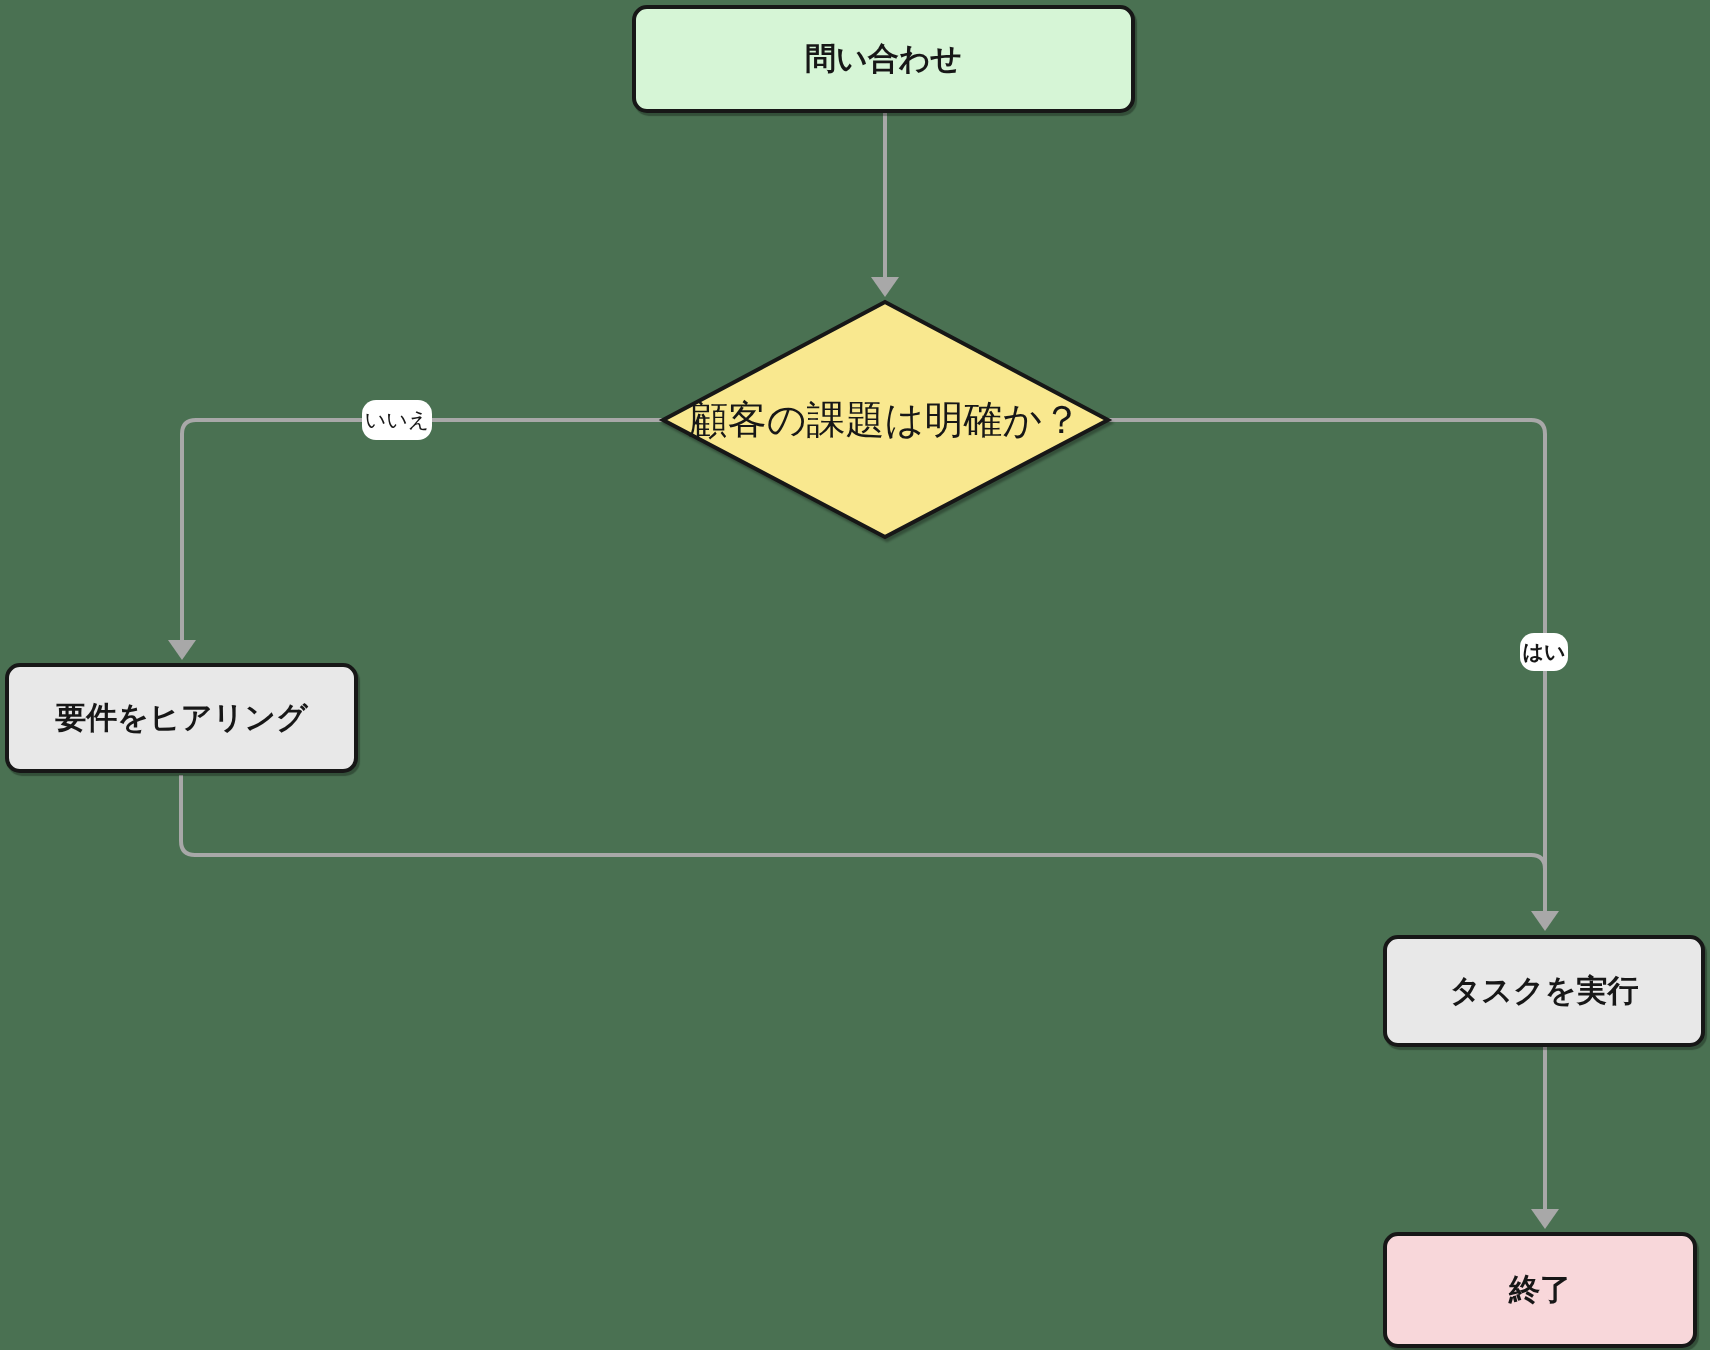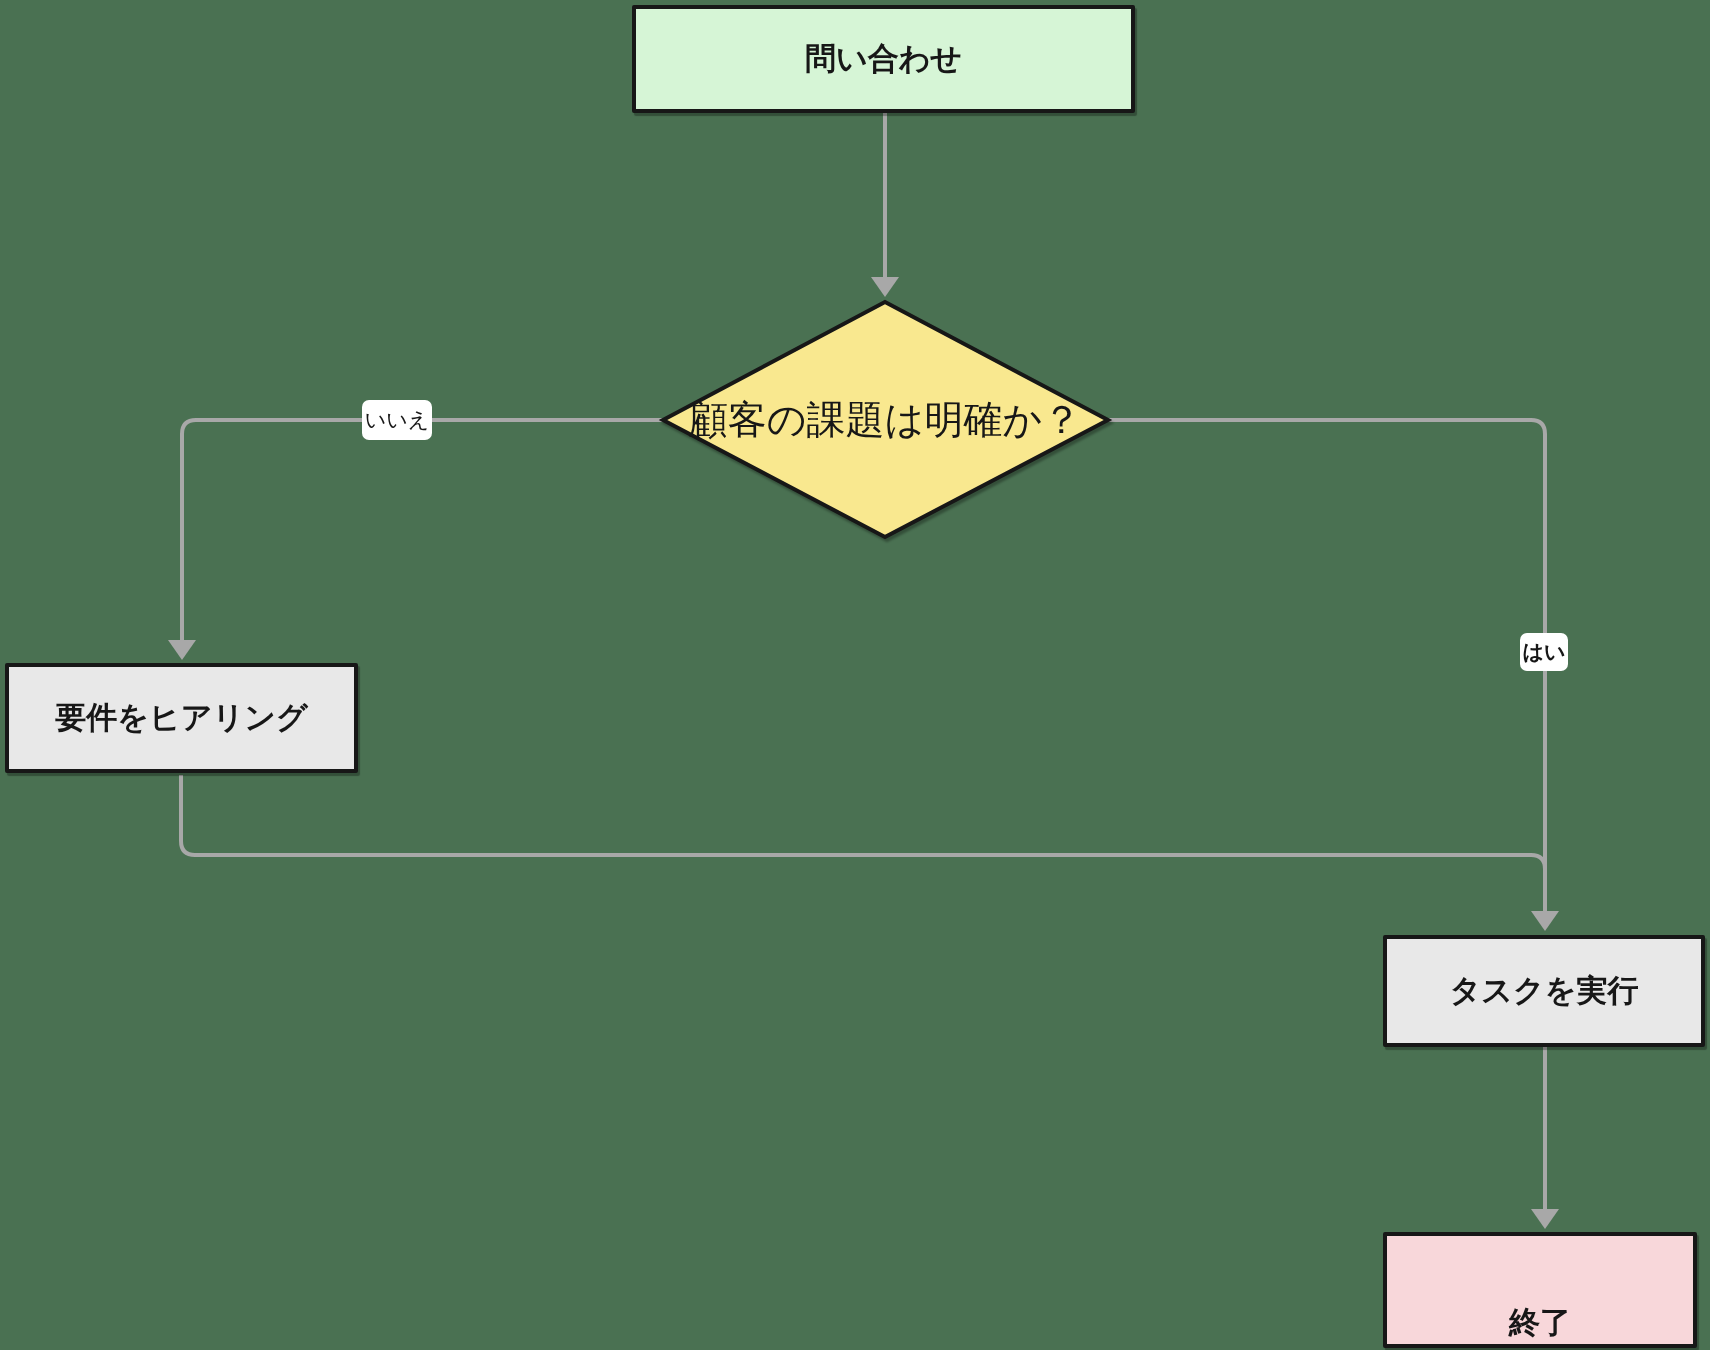--- a/index.html
+++ b/index.html
@@ -42,31 +42,31 @@
     stroke: var(--node-border);
     stroke-width: 4;
     filter: drop-shadow(2px 3px 1px rgba(0,0,0,0.30));
   }
   .node {
     position: absolute;
     display: flex;
     align-items: center;
     justify-content: center;
     border: 4px solid var(--node-border);
-    border-radius: 2px;
+    border-radius: 15px;
     color: var(--text);
     font-size: 31px;
     font-weight: bold;
     text-align: center;
     box-shadow: 2px 3px 1px rgba(0,0,0,0.30);
   }
   .node-inquiry { left: 632px; top: 5px;    width: 503px; height: 108px; background: var(--node-green); }
   .node-hearing { left: 5px;   top: 663px;  width: 353px; height: 110px; background: var(--node-gray); }
   .node-task    { left: 1383px; top: 935px; width: 322px; height: 112px; background: var(--node-gray); }
-  .node-end     { left: 1383px; top: 1232px; width: 314px; height: 116px; background: var(--node-pink); align-items: flex-end; }
+  .node-end     { left: 1383px; top: 1232px; width: 314px; height: 116px; background: var(--node-pink); }
   .diamond-label {
     position: absolute;
     left: 663px; top: 380px;
     width: 444px; height: 80px;
     display: flex;
     align-items: center;
     justify-content: center;
     color: var(--text);
     font-size: 39px;
     font-weight: normal;
@@ -74,21 +74,21 @@
   }
   .edge-label {
     position: absolute;
     display: flex;
     align-items: center;
     justify-content: center;
     background: var(--label-bg);
     color: var(--text);
     font-size: 21px;
     font-weight: 400;
-    border-radius: 7px;
+    border-radius: 14px;
   }
   .edge-label-no  { left: 362px; top: 400px; width: 70px; height: 40px; }
   .edge-label-yes { left: 1520px; top: 633px; width: 48px; height: 38px; font-weight: bold; }
 </style>
 </head>
 <body>
 
 <div class="canvas">
 
   <svg class="edges-layer" width="1710" height="1350" viewBox="0 0 1710 1350" xmlns="http://www.w3.org/2000/svg">

